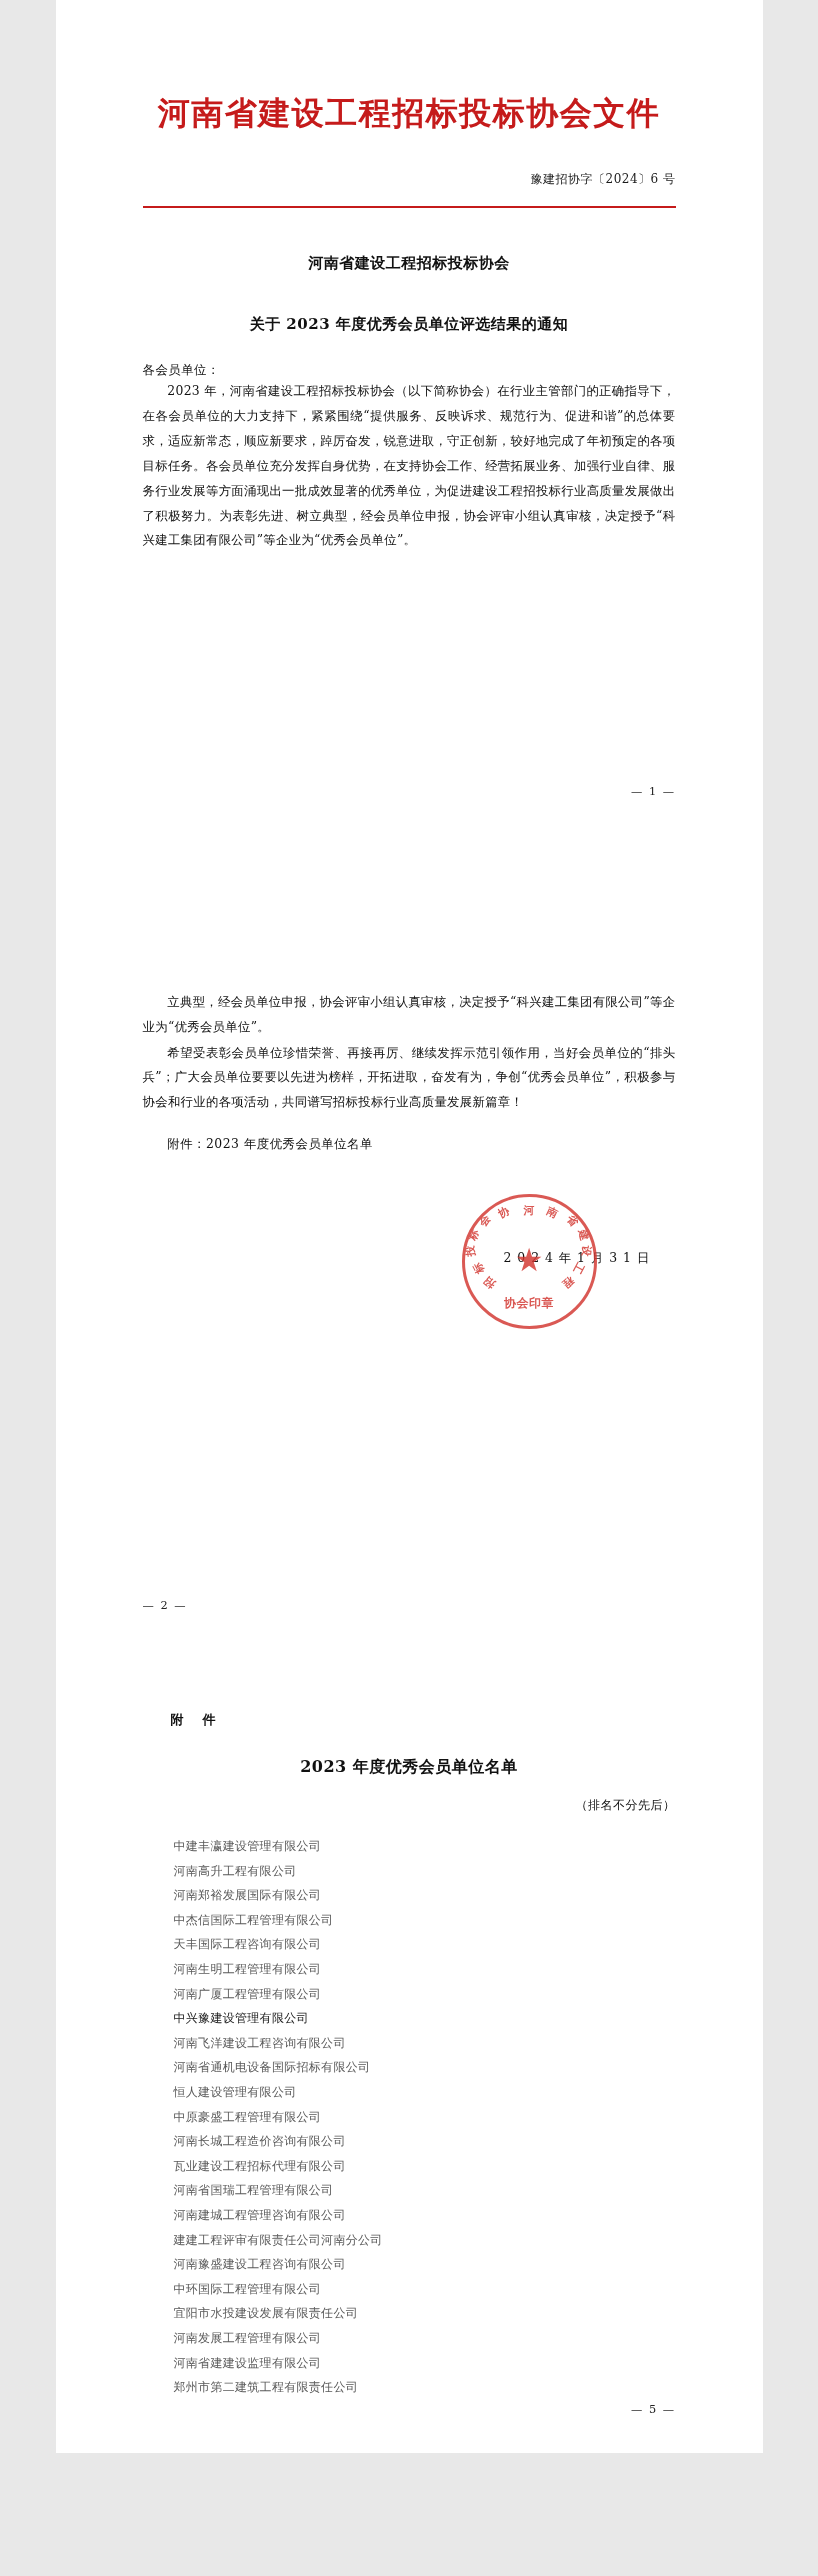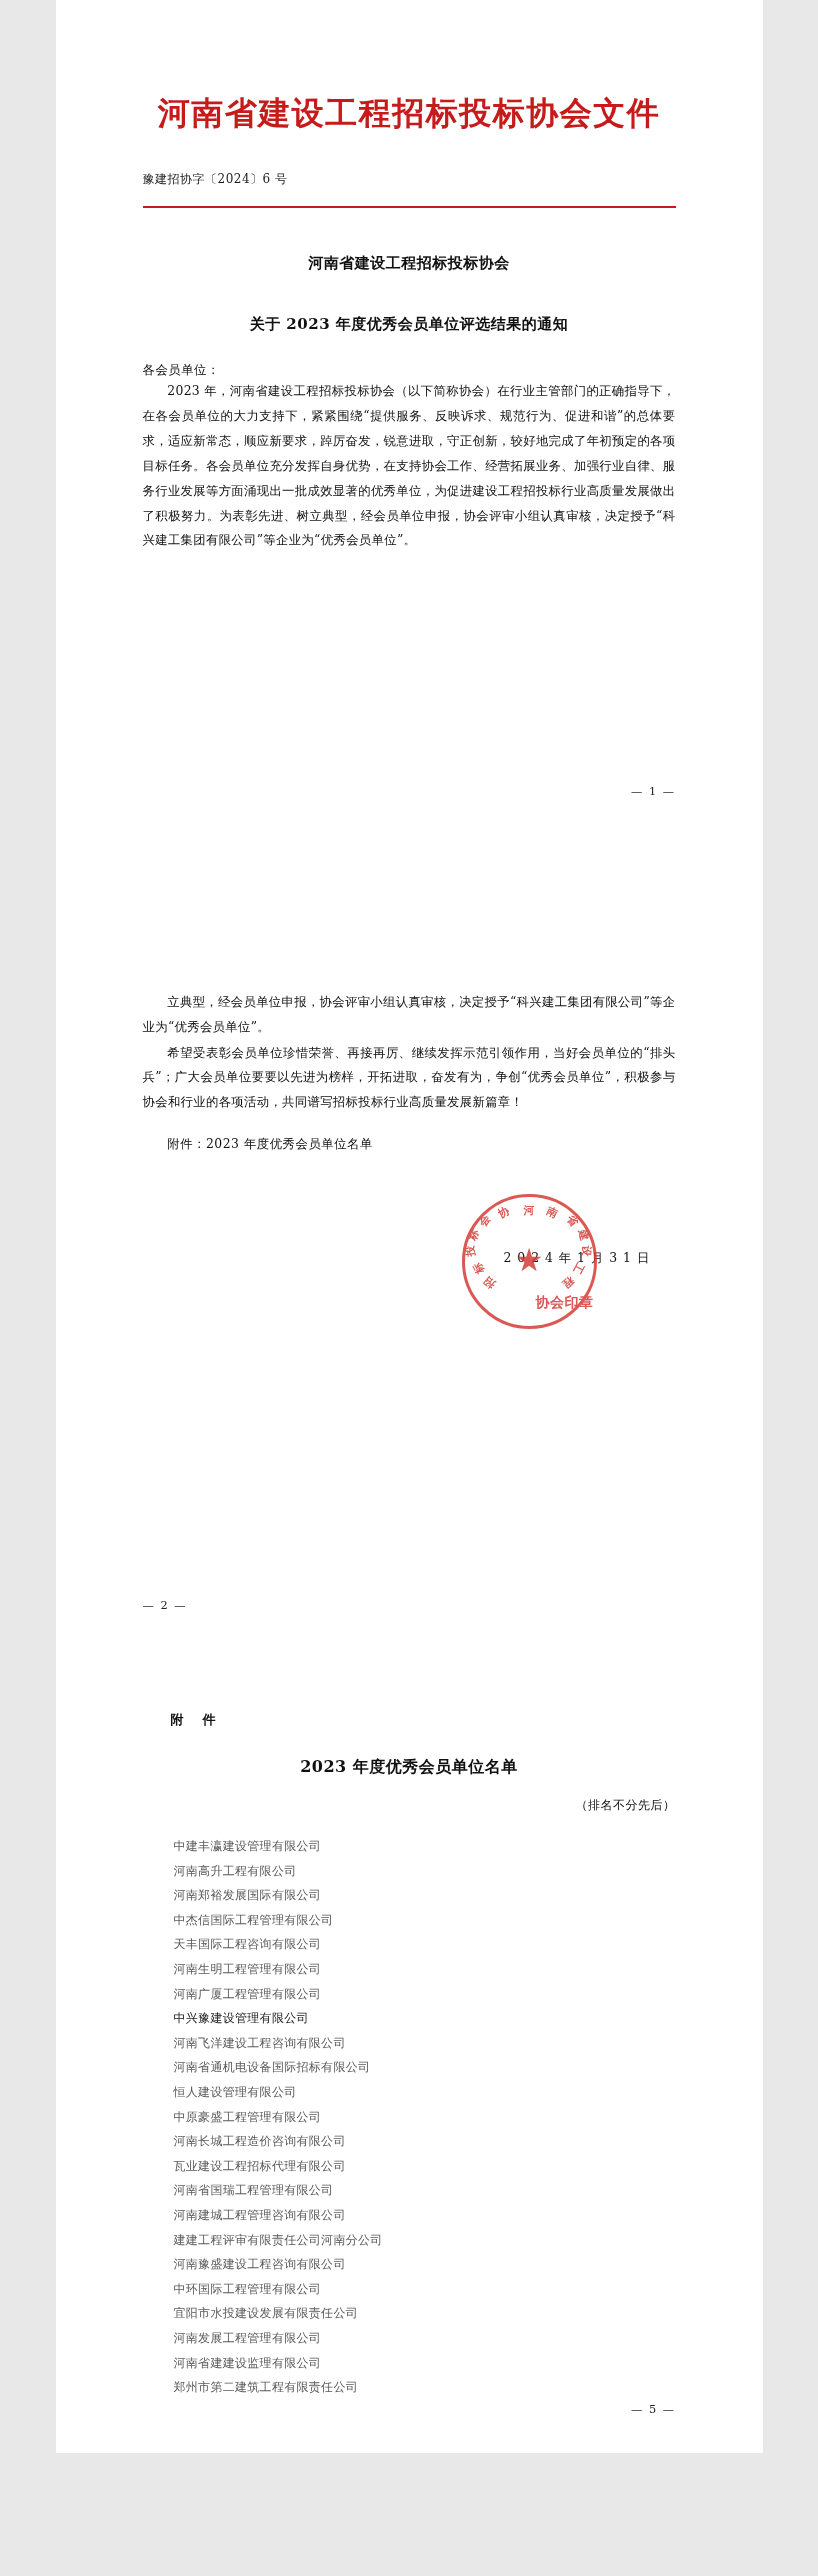--- a/index.html
+++ b/index.html
@@ -38,21 +38,21 @@
   .masthead-title {
     color: #c51b1b;
     font-family: "DejaVu Serif", "Liberation Serif", serif;
     font-weight: bold;
     font-size: 32px;
     letter-spacing: 1.5px;
     line-height: 1.2;
     white-space: nowrap;
   }
   .doc-number {
-    text-align: left;
+    text-align: right;
     font-size: 12px;
     color: #1a1a1a;
     margin-top: 39px;
     letter-spacing: 0.5px;
   }
   .red-rule {
     margin: 18px 0 0 0;
     height: 2.1px;
     background: #c51b1b;
     width: 100%;
@@ -157,22 +157,22 @@
     font-size: 10.8px;
     font-weight: bold;
     transform-origin: center center;
     white-space: nowrap;
   }
   .seal .seal-bottom {
     position: absolute;
     left: 0;
     bottom: 13.4px;
     width: 100%;
-    text-align: right;
-    font-size: 14px;
+    text-align: center;
+    font-size: 12px;
     font-weight: bold;
     color: #d2352f;
     letter-spacing: 0.5px;
   }
 
   
   .attach-label {
     margin-top: 62px;
     font-size: 13px;
     font-weight: bold;

